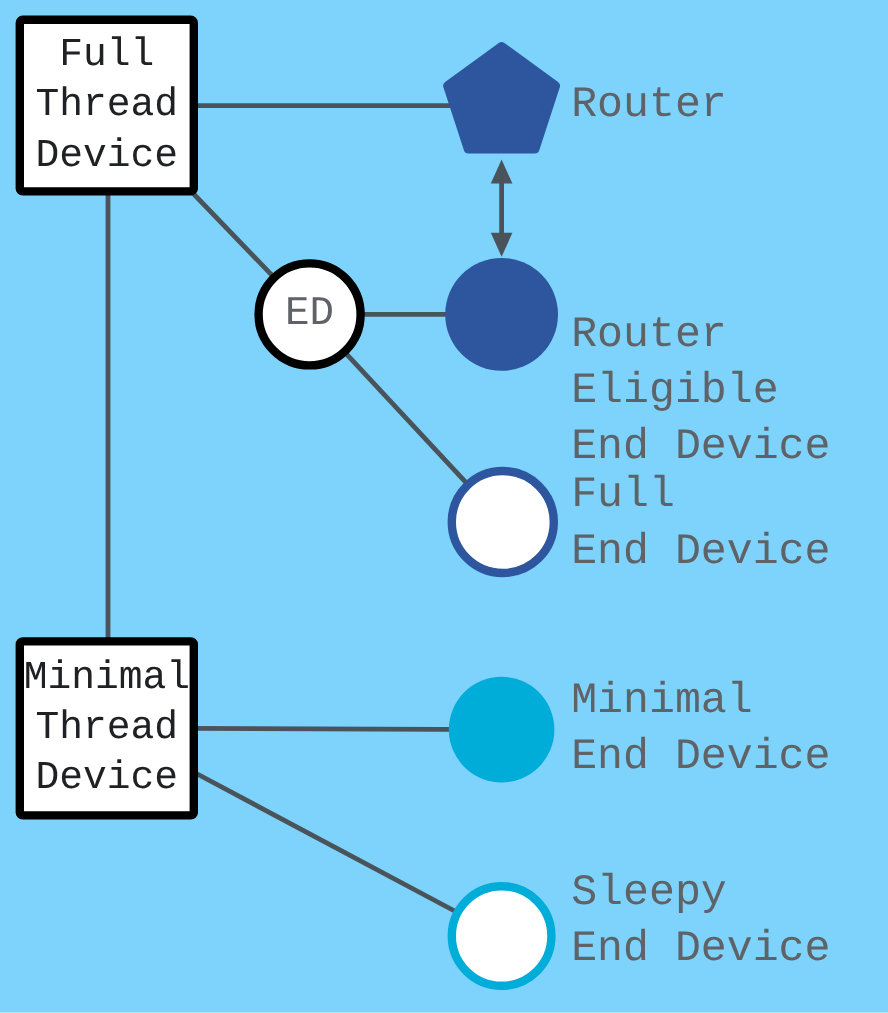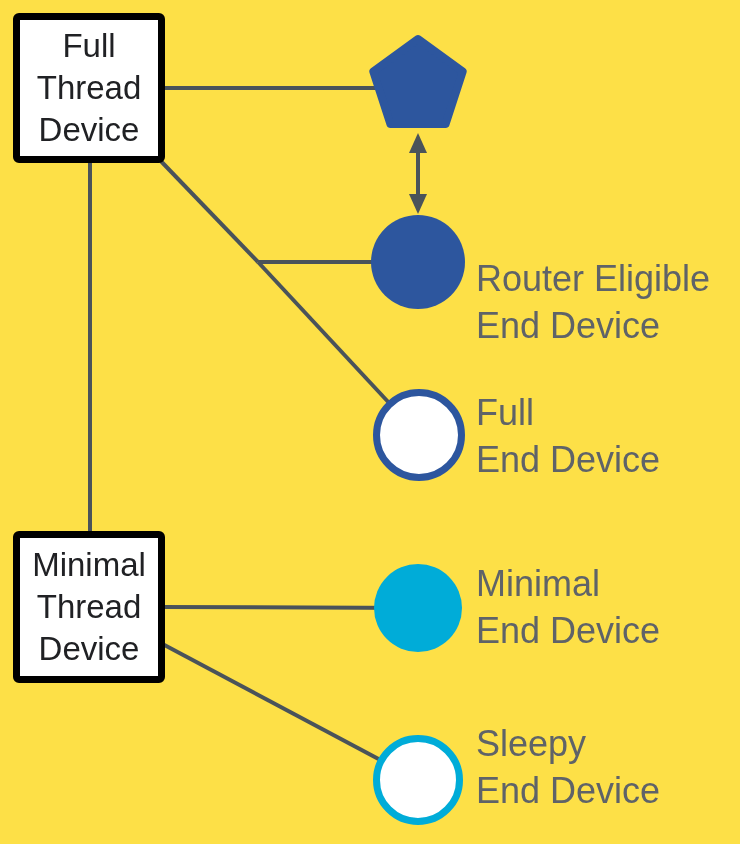--- a/index.html
+++ b/index.html
@@ -1,22 +1,22 @@
 <!DOCTYPE html>
 <html><head>
 <meta charset="utf-8">
 <style>
   * { margin: 0; padding: 0; box-sizing: border-box; }
   html, body { background: #ffffff; }
   .canvas {
     position: relative;
     width: 740px;
     height: 844px;
-    background: #fde047;
-    font-family: Liberation Sans, sans-serif;
+    background: #7dd3fc;
+    font-family: Liberation Mono, monospace;
     overflow: hidden;
   }
   .canvas svg.wires {
     position: absolute;
     left: 0; top: 0;
     width: 740px; height: 844px;
   }
   .node-box {
     position: absolute;
     background: #ffffff;
@@ -90,26 +90,30 @@
 Thread
 Device</span>
   </div>
 
   <div class="node-box box-mtd">
     <span>Minimal
 Thread
 Device</span>
   </div>
 
+  <div class="circle circle-ed">
+    <span>ED</span>
+  </div>
 
   <div class="circle circle-reed"></div>
   <div class="circle circle-fed"></div>
   <div class="circle circle-med"></div>
   <div class="circle circle-sed"></div>
 
+  <div class="node-label lbl-router">Router</div>
   <div class="node-label lbl-reed">Router Eligible
 End Device</div>
   <div class="node-label lbl-fed">Full
 End Device</div>
   <div class="node-label lbl-med">Minimal
 End Device</div>
   <div class="node-label lbl-sed">Sleepy
 End Device</div>
 
 </div>

